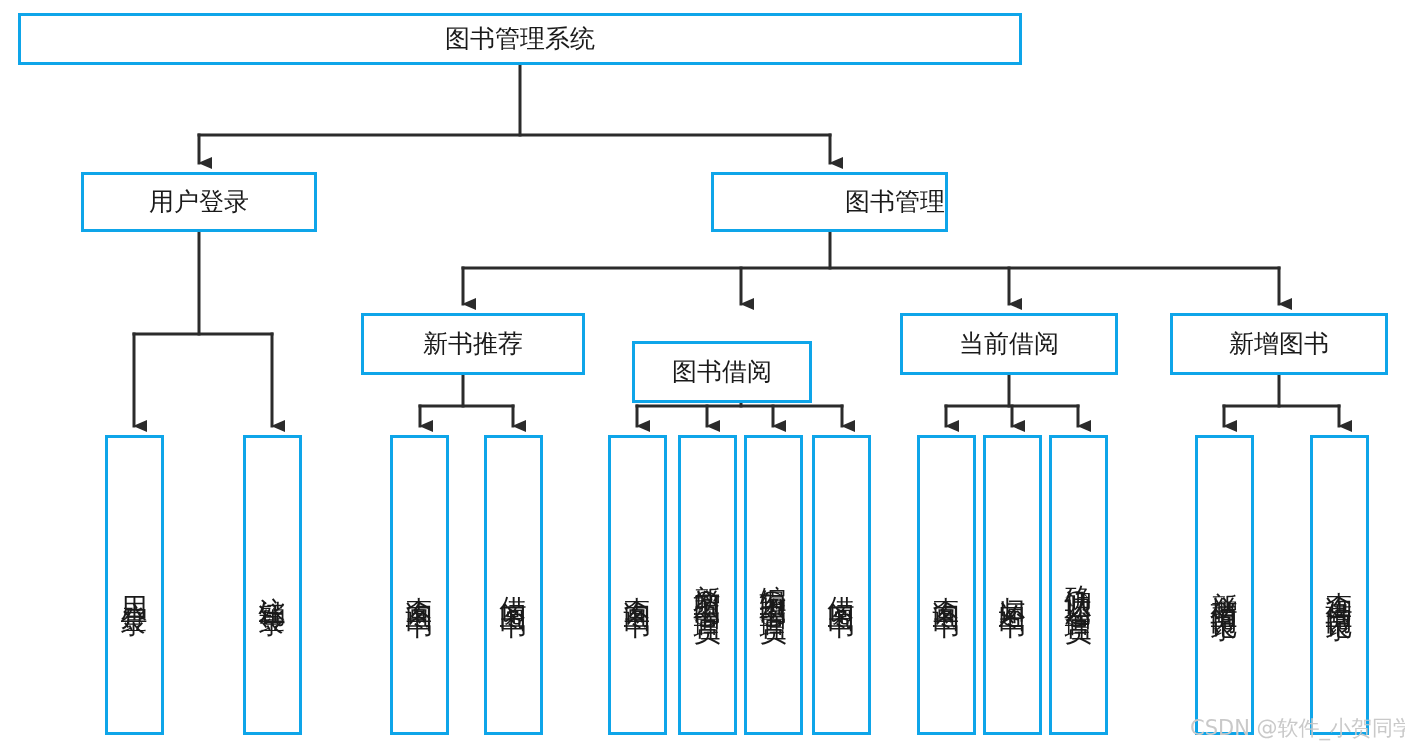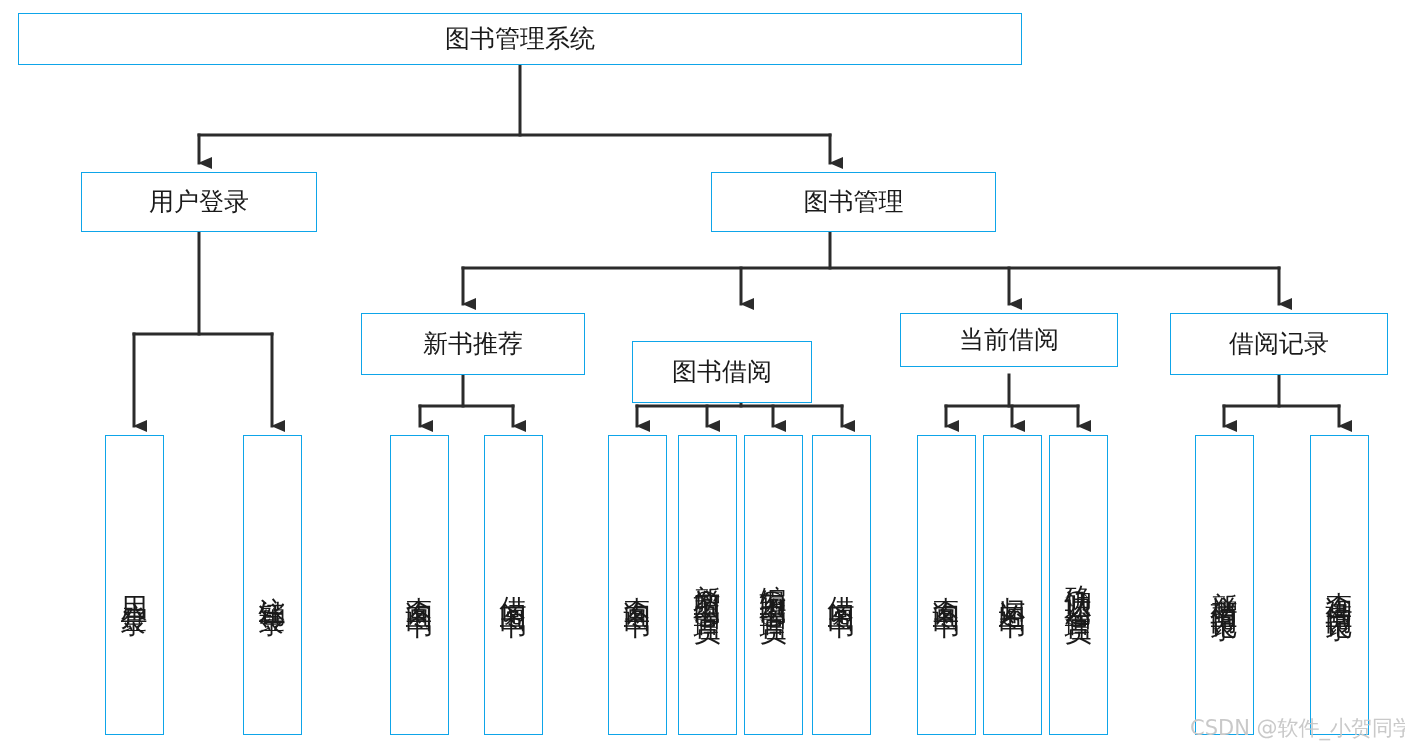--- a/index.html
+++ b/index.html
@@ -22,21 +22,21 @@
     position: absolute;
     left: 0;
     top: 0;
     width: 1405px;
     height: 747px;
   }
   .node {
     position: absolute;
     box-sizing: border-box;
     background: #ffffff;
-    border: 1px solid #0ea5e9;
+    border: 3px solid #0ea5e9;
     display: flex;
     align-items: center;
     justify-content: center;
     z-index: 2;
   }
   .node-label {
     color: #1a1a1a;
     letter-spacing: 0px;
     line-height: 1.12;
     text-align: center;
@@ -122,38 +122,38 @@
   </svg>
 
   <div class="node horizontal" style="left:18px; top:13px; width:1004px; height:52px;">
     <span class="node-label">图书管理系统</span>
   </div>
 
   <div class="node horizontal" style="left:81px; top:172px; width:236px; height:60px;">
     <span class="node-label">用户登录</span>
   </div>
 
-  <div class="node horizontal" style="left:711px; top:172px; width:285px; height:60px;">
+  <div class="node horizontal" style="left:711px; top:172px; width:237px; height:60px;justify-content:flex-end;">
     <span class="node-label">图书管理</span>
   </div>
 
   <div class="node horizontal" style="left:361px; top:313px; width:224px; height:62px;">
     <span class="node-label">新书推荐</span>
   </div>
 
   <div class="node horizontal" style="left:632px; top:313px; width:180px; height:62px;margin-top:28px;">
     <span class="node-label">图书借阅</span>
   </div>
 
-  <div class="node horizontal" style="left:900px; top:313px; width:218px; height:54px;">
+  <div class="node horizontal" style="left:900px; top:313px; width:218px; height:62px;">
     <span class="node-label">当前借阅</span>
   </div>
 
   <div class="node horizontal" style="left:1170px; top:313px; width:218px; height:62px;">
-    <span class="node-label">借阅记录</span>
+    <span class="node-label">新增图书</span>
   </div>
 
   <div class="node vertical" style="left:105px; top:435px; width:59px; height:300px;">
     <span class="node-label">用户登录</span>
   </div>
 
   <div class="node vertical" style="left:243px; top:435px; width:59px; height:300px;">
     <span class="node-label">注销登录</span>
   </div>
 

